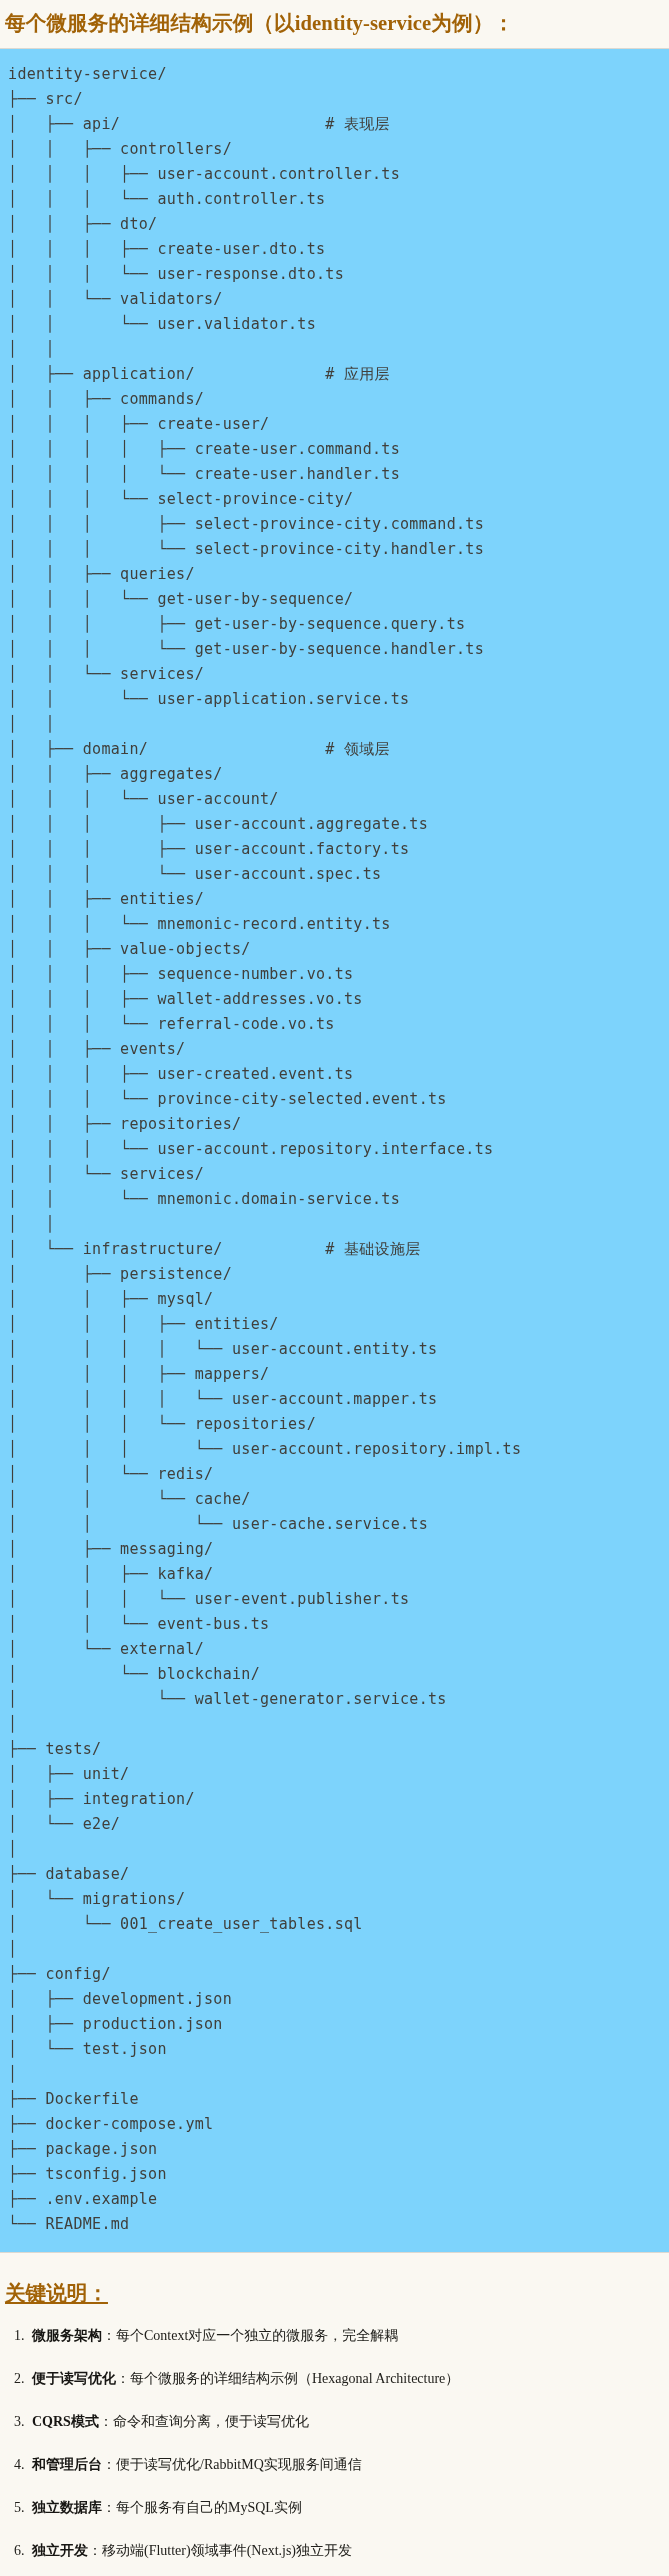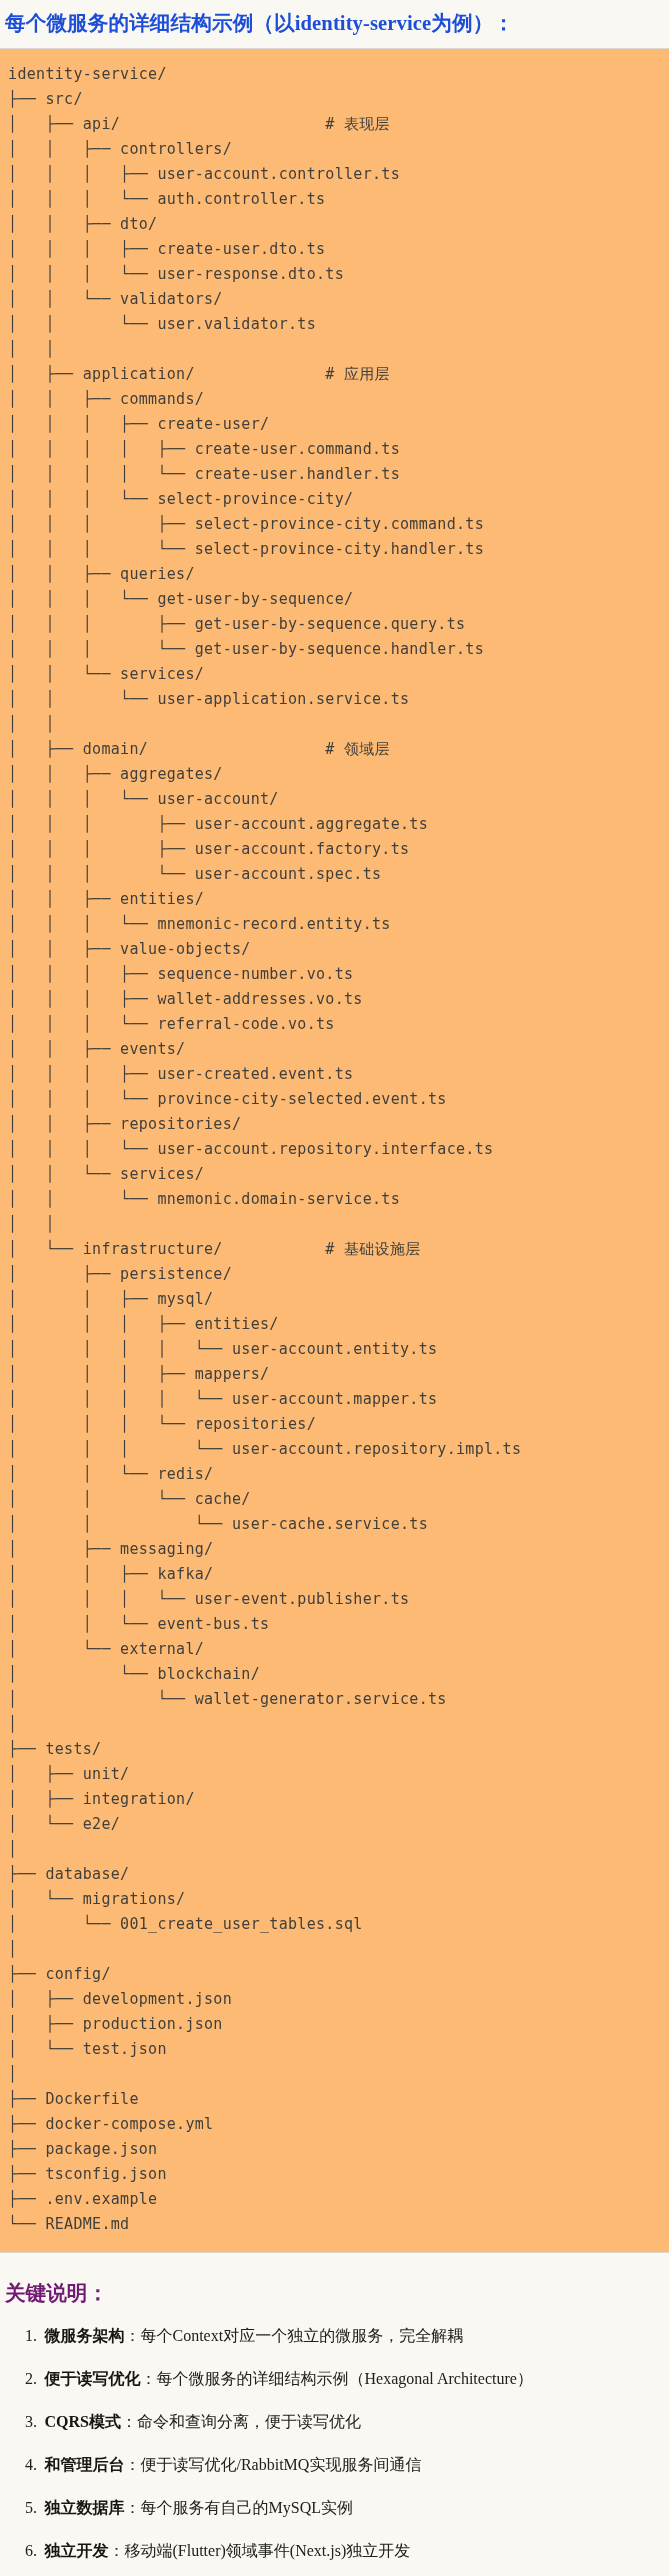--- a/index.html
+++ b/index.html
@@ -11,52 +11,53 @@
     color:#1d1b17;
   }
   .page { width:669px; overflow:hidden; }
 
   .doc-title {
     margin:0;
     padding:10px 8.8px 10.6px 5px;
     font-size:20.6px;
     line-height:1.35;
     font-weight:700;
-    color:#1d4ed8;
+    color:#a16207;
     letter-spacing:0.1px;
   }
 
   .code-block {
-    background:#fdba74;
+    background:#7dd3fc;
     border-top:1.3px solid #dcd9d1;
     border-bottom:1.3px solid #dcd9d1;
     padding:12.5px 5px 15px 8.1px;
   }
   .code-block pre {
     margin:0;
     font-family:"DejaVu Sans Mono", monospace;
     font-size:15px;
     line-height:25px;
     letter-spacing:0.3px;
     color:#403f3b;
     white-space:pre;
   }
 
   .notes { padding:26px 8.8px 12.5px 0; }
   .notes-heading {
     margin:0 0 12.5px 0;
     padding-left:5px;
     font-size:20.6px;
     font-weight:700;
-    color:#701a75;
+    color:#a16207;
+    text-decoration:underline;
   }
   .note-item {
     margin:15px 0;
-    padding-left:25px;
-    font-size:16px;
+    padding-left:14px;
+    font-size:14px;
     line-height:28px;
     color:#21201c;
   }
   .note-item .num { margin-right:7.5px; }
   .note-item .label { font-weight:700; color:#171613; }
   .closing-paragraph {
     margin:10px 0 0 0;
     padding-left:1.3px;
     font-size:19.4px;
     line-height:28px;

